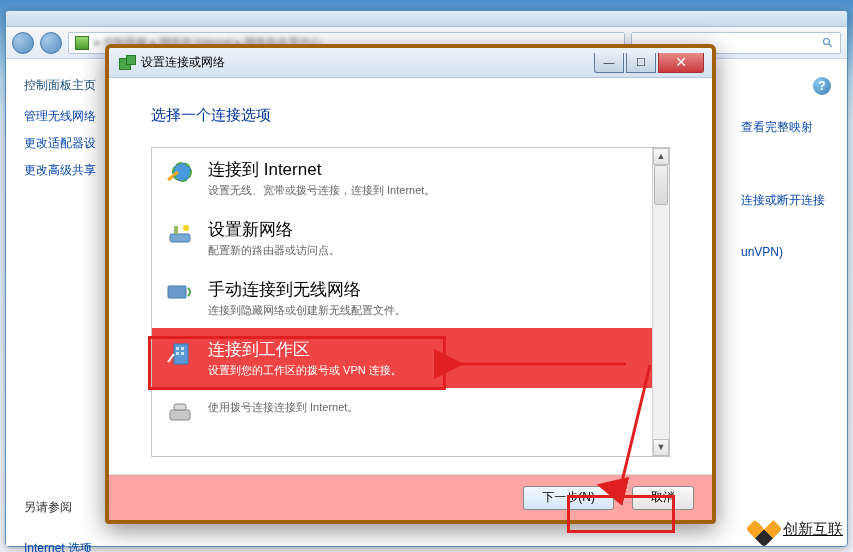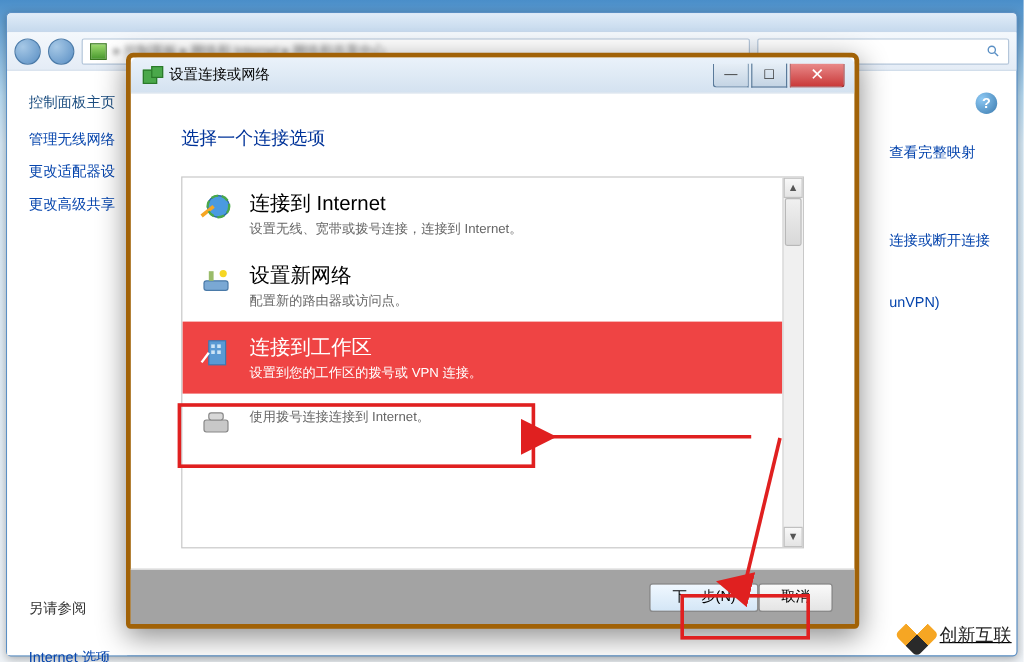--- a/index.html
+++ b/index.html
@@ -49,21 +49,21 @@
 
 .opt-items { padding-right: 17px; }
 .opt { display: flex; padding: 10px 12px; gap: 12px; cursor: pointer; }
 .opt-ico { width: 32px; height: 32px; flex-shrink: 0; display:flex; align-items:center; justify-content:center; }
 .opt-txt { flex:1; }
 .opt-title { font-size: 17px; color: #000; }
 .opt-desc { font-size: 11px; color: #666; margin-top: 2px; }
 .opt.selected { background: #ef4444; }
 .opt.selected .opt-title, .opt.selected .opt-desc { color: #fff; }
 
-.dlg-footer { position: absolute; bottom: 0; left: 0; right: 0; height: 46px; background: #a3a3a3; border-top: 1px solid #dcdcdc; display: flex; align-items: center; justify-content: flex-end; padding: 0 18px; gap: 0; }
+.dlg-footer { position: absolute; bottom: 0; left: 0; right: 0; height: 46px; background: #fca5a5; border-top: 1px solid #dcdcdc; display: flex; align-items: center; justify-content: flex-end; padding: 0 18px; gap: 18px; }
 .ftr-btn { height: 24px; padding: 0 18px; font-size: 12px; background: linear-gradient(#fafafa,#e4e4e4); border: 1px solid #8a8a8a; border-radius: 3px; cursor: pointer; }
 .ftr-btn.primary { background: linear-gradient(#f0f8ff,#d4e6f6); }
 
 
 .redbox { position: absolute; border: 3px solid #e02020; pointer-events: none; }
 .redbox.sel { left: 148px; top: 336px; width: 298px; height: 54px; }
 .redbox.next { left: 567px; top: 495px; width: 108px; height: 38px; }
 
 
 .arrow { position: absolute; pointer-events: none; }
@@ -147,20 +147,32 @@
                 <rect x="4" y="14" width="20" height="8" rx="2" fill="#7aa8d4" stroke="#4a7aa8"></rect>
                 <rect x="8" y="6" width="4" height="8" fill="#9abc6a"></rect>
                 <circle cx="20" cy="8" r="3" fill="#f6d623"></circle>
               </svg>
             </div>
           <div class="opt-txt">
             <div class="opt-title">设置新网络</div>
             <div class="opt-desc">配置新的路由器或访问点。</div>
           </div>
         </div>
+        <div class="opt">
+          <div class="opt-ico">
+              <svg width="28" height="28">
+                <rect x="2" y="6" width="18" height="12" rx="1" fill="#6a9acc" stroke="#4a7aa8"></rect>
+                <path d="M22 8 Q26 12 22 16" fill="none" stroke="#4aa84a" stroke-width="2"></path>
+              </svg>
+            </div>
+          <div class="opt-txt">
+            <div class="opt-title">手动连接到无线网络</div>
+            <div class="opt-desc">连接到隐藏网络或创建新无线配置文件。</div>
+          </div>
+        </div>
         <div class="opt selected">
           <div class="opt-ico">
               <svg width="28" height="28">
                 <rect x="8" y="4" width="14" height="20" fill="#5a9ad4" stroke="#3a7ab4"></rect>
                 <rect x="10" y="7" width="3" height="3" fill="#cde4f6"></rect>
                 <rect x="15" y="7" width="3" height="3" fill="#cde4f6"></rect>
                 <rect x="10" y="12" width="3" height="3" fill="#cde4f6"></rect>
                 <rect x="15" y="12" width="3" height="3" fill="#cde4f6"></rect>
                 <path d="M2 22 L8 14" stroke="#fff" stroke-width="2"></path>
               </svg>

